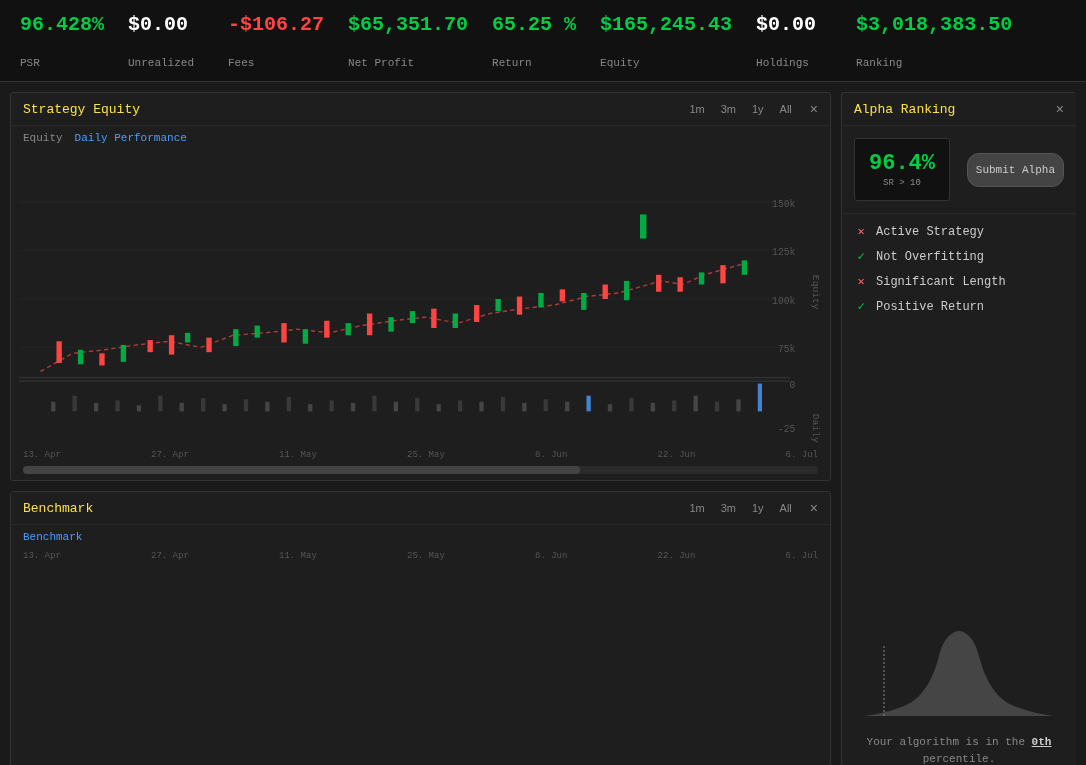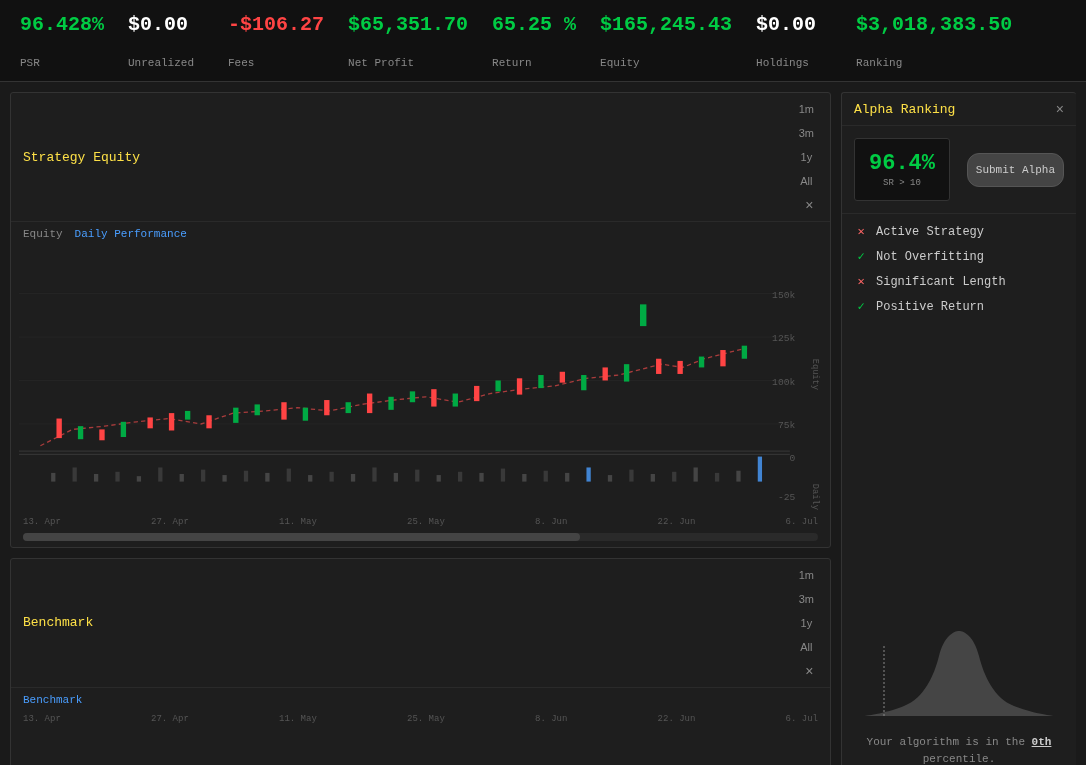--- a/index.html
+++ b/index.html
@@ -78,21 +78,20 @@
 
     .panel-title {
       font-size: 13px;
       color: #fde047;
     }
 
     .time-controls {
       display: flex;
       align-items: center;
       gap: 8px;
-      flex-direction: column;
     }
 
     .time-btn {
       background: none;
       border: none;
       color: #888;
       font-size: 11px;
       cursor: pointer;
       padding: 2px 4px;
     }

